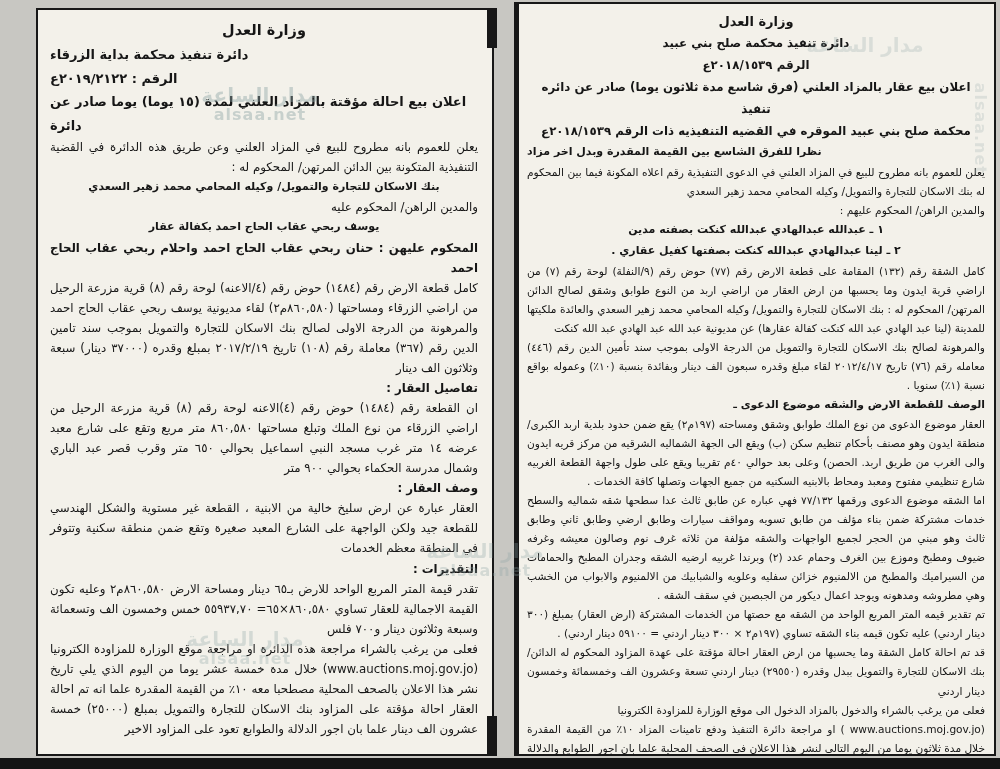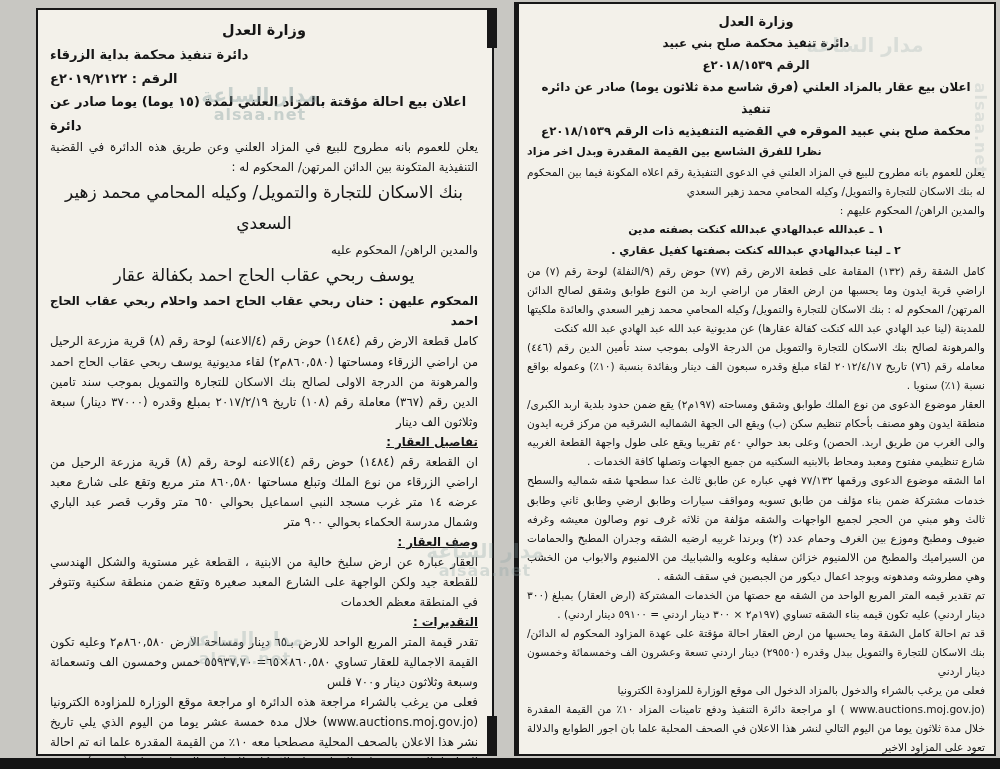--- a/index.html
+++ b/index.html
@@ -31,24 +31,24 @@
   }
   .corner.top{top:-2px;}
   .corner.bottom{bottom:-2px;}
   .bottom-bar{
     position:absolute;left:0;bottom:0;width:1000px;height:11px;background:#141414;
   }
   .blk{margin:0;}
   
   #left-panel .s-t1{font-weight:bold;text-align:center;font-size:14.5px;line-height:1.75;}
   #left-panel .s-t2{font-weight:bold;text-align:left;font-size:13px;line-height:1.8;}
-  #left-panel .s-c{font-weight:normal;text-align:center;font-size:17px;line-height:1.85;}
+  #left-panel .s-c{font-weight:bold;text-align:center;font-size:11px;line-height:1.85;}
   #left-panel .s-p{text-align:justify;font-size:11.8px;line-height:1.7;}
   #left-panel .s-pb{text-align:justify;font-weight:bold;font-size:11.8px;line-height:1.7;}
-  #left-panel .s-h{font-weight:bold;text-align:right;font-size:11.8px;line-height:1.7;text-decoration:underline;}
+  #left-panel .s-h{font-weight:bold;text-align:right;font-size:11.8px;line-height:1.7;}
   
   #right-panel .s-t1{font-weight:bold;text-align:center;font-size:13px;line-height:1.8;}
   #right-panel .s-t2{font-weight:bold;text-align:center;font-size:11.8px;line-height:1.85;}
   #right-panel .s-t3{font-weight:bold;text-align:left;font-size:11px;line-height:1.85;}
   #right-panel .s-c{font-weight:bold;text-align:center;font-size:11px;line-height:1.9;}
   #right-panel .s-p{text-align:justify;font-size:10.6px;line-height:1.8;}
   #right-panel .s-pb{text-align:justify;font-weight:bold;font-size:10.8px;line-height:1.8;}
   .wm{
     position:absolute;
     color:#8da4a5;opacity:.42;
@@ -91,20 +91,21 @@
     <p class="blk s-t2">الرقم ٢٠١٨/١٥٣٩ع</p>
     <p class="blk s-t2">اعلان بيع عقار بالمزاد العلني (فرق شاسع مدة ثلاثون يوما) صادر عن دائره تنفيذ</p>
     <p class="blk s-t2">محكمة صلح بني عبيد الموقره في القضيه التنفيذيه ذات الرقم ٢٠١٨/١٥٣٩ع</p>
     <p class="blk s-t3">نظرا للفرق الشاسع بين القيمة المقدرة وبدل اخر مزاد</p>
     <p class="blk s-p">يعلن للعموم بانه مطروح للبيع في المزاد العلني في الدعوى التنفيذية رقم اعلاه المكونة فيما بين المحكوم له بنك الاسكان للتجارة والتمويل/ وكيله المحامي محمد زهير السعدي</p>
     <p class="blk s-p">والمدين الراهن/ المحكوم عليهم :</p>
     <p class="blk s-c">١ ـ عبدالله عبدالهادي عبدالله كنكت بصفته مدين</p>
     <p class="blk s-c">٢ ـ لينا عبدالهادي عبدالله كنكت بصفتها كفيل عقاري .</p>
     <p class="blk s-p">كامل الشقة رقم (١٣٢) المقامة على قطعة الارض رقم (٧٧) حوض رقم (٩/النفلة) لوحة رقم (٧) من اراضي قرية ايدون وما يحسبها من ارض العقار من اراضي اربد من النوع طوابق وشقق لصالح الدائن المرتهن/ المحكوم له : بنك الاسكان للتجارة والتمويل/ وكيله المحامي محمد زهير السعدي والعائدة ملكيتها للمدينة (لينا عبد الهادي عبد الله كنكت كفالة عقارها) عن مديونية عبد الله عبد الهادي عبد الله كنكت</p>
     <p class="blk s-p">والمرهونة لصالح بنك الاسكان للتجارة والتمويل من الدرجة الاولى بموجب سند تأمين الدين رقم (٤٤٦) معامله رقم (٧٦) تاريخ ٢٠١٢/٤/١٧ لقاء مبلغ وقدره سبعون الف دينار وبفائدة بنسبة (١٠٪) وعموله بواقع نسبة (١٪) سنويا .</p>
+    <p class="blk s-pb">الوصف للقطعة الارض والشقه موضوع الدعوى ـ</p>
     <p class="blk s-p">العقار موضوع الدعوى من نوع الملك طوابق وشقق ومساحته (١٩٧م٢) يقع ضمن حدود بلدية اربد الكبرى/ منطقة ايدون وهو مصنف بأحكام تنظيم سكن (ب) ويقع الى الجهة الشماليه الشرقيه من مركز قريه ايدون والى الغرب من طريق اربد. الحصن) وعلى بعد حوالي ٤٠م تقريبا ويقع على طول واجهة القطعة الغربيه شارع تنظيمي مفتوح ومعبد ومحاط بالابنيه السكنيه من جميع الجهات وتصلها كافة الخدمات .</p>
     <p class="blk s-p">اما الشقه موضوع الدعوى ورقمها ٧٧/١٣٢ فهي عباره عن طابق ثالث عدا سطحها شقه شماليه والسطح خدمات مشتركة ضمن بناء مؤلف من طابق تسويه ومواقف سيارات وطابق ارضي وطابق ثاني وطابق ثالث وهو مبني من الحجر لجميع الواجهات والشقه مؤلفة من ثلاثه غرف نوم وصالون معيشه وغرفه ضيوف ومطبخ وموزع بين الغرف وحمام عدد (٢) وبرندا غربيه ارضيه الشقه وجدران المطبخ والحمامات من السيراميك والمطبخ من الالمنيوم خزائن سفليه وعلويه والشبابيك من الالمنيوم والابواب من الخشب وهي مطروشه ومدهونه ويوجد اعمال ديكور من الجبصين في سقف الشقه .</p>
     <p class="blk s-p">تم تقدير قيمه المتر المربع الواحد من الشقه مع حصتها من الخدمات المشتركة (ارض العقار) بمبلغ (٣٠٠ دينار اردني) عليه تكون قيمه بناء الشقه تساوي (١٩٧م٢ × ٣٠٠ دينار اردني = ٥٩١٠٠ دينار اردني) .</p>
     <p class="blk s-p">قد تم احالة كامل الشقة وما يحسبها من ارض العقار احالة مؤقتة على عهدة المزاود المحكوم له الدائن/ بنك الاسكان للتجارة والتمويل ببدل وقدره (٢٩٥٥٠) دينار اردني تسعة وعشرون الف وخمسمائة وخمسون دينار اردني</p>
     <p class="blk s-p">فعلى من يرغب بالشراء والدخول بالمزاد الدخول الى موقع الوزارة للمزاودة الكترونيا</p>
     <p class="blk s-p">(www.auctions.moj.gov.jo ) او مراجعة دائرة التنفيذ ودفع تامينات المزاد ١٠٪ من القيمة المقدرة خلال مدة ثلاثون يوما من اليوم التالي لنشر هذا الاعلان في الصحف المحلية علما بان اجور الطوابع والدلالة تعود على المزاود الاخير</p>
   </div>
 
 <div class="wm" style="left:170px;top:84px;width:180px;">
   <span class="ar">مدار الساعة</span>

